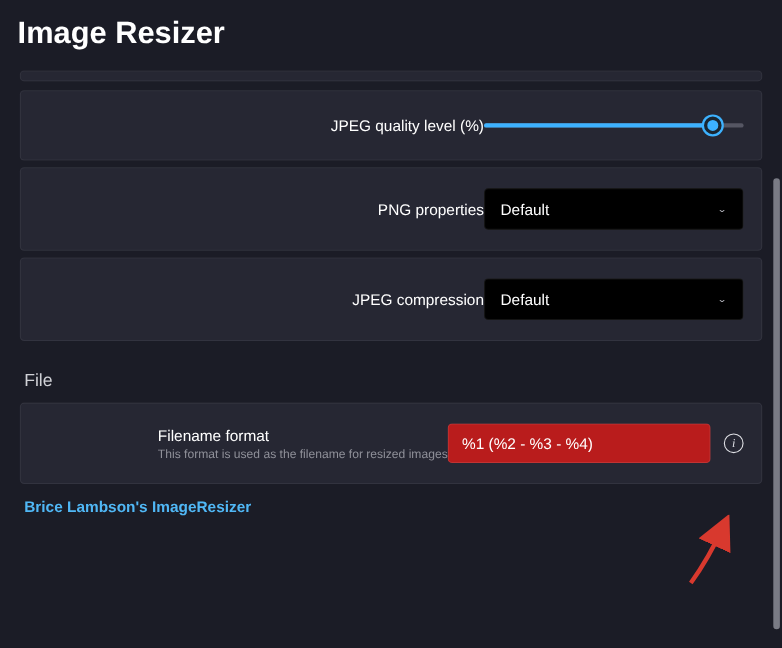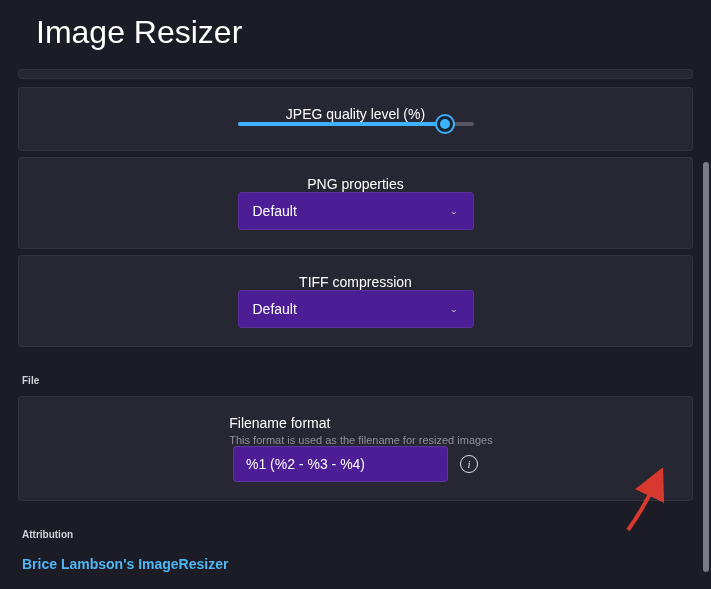--- a/index.html
+++ b/index.html
@@ -7,95 +7,94 @@
     background: #1b1c26;
     color: #ffffff;
     font-family: "Segoe UI", -apple-system, sans-serif;
     font-size: 14px;
     width: 711px;
     height: 589px;
     overflow: hidden;
     position: relative;
   }
   .page-title {
-    font-size: 32px;
-    font-weight: 400;
-    padding: 14px 20px 18px 36px;
+    font-size: 28px;
+    font-weight: 700;
+    padding: 14px 20px 18px 16px;
   }
   .content {
     padding: 0 18px 18px 18px;
   }
   .thin-card {
     background: #262733;
     border: 1px solid rgba(255,255,255,0.05);
     border-radius: 4px;
     height: 10px;
     margin-bottom: 8px;
   }
   .card {
     background: #262733;
     border: 1px solid rgba(255,255,255,0.06);
     border-radius: 4px;
     margin-bottom: 6px;
     padding: 18px 16px;
     display: flex;
     align-items: center;
-    justify-content: flex-start;
+    justify-content: flex-end;
     min-height: 64px;
-    flex-direction: column;
   }
   .card-label {
     color: #ffffff;
     font-size: 14px;
   }
   .card-helper {
     font-size: 11px;
     color: #8f9099;
     margin-top: 3px;
   }
   .card-left { display:flex; flex-direction:column;margin-left:11px; }
   .section-header {
-    font-size: 10px;
-    font-weight: 700;
+    font-size: 16px;
+    font-weight: 400;
     color: #d0d1d6;
     margin: 28px 4px 10px 4px;
   }
   .link {
     color: #50b7f5;
     font-size: 14px;
     font-weight: 600;
     margin: 6px 4px;
     display: inline-block;
     cursor: pointer;
   }
   .dropdown {
-    background: #4c1d95;
+    background: #000000;
     border: 1px solid rgba(255,255,255,0.08);
     border-radius: 4px;
     color: #ffffff;
     padding: 10px 14px;
     width: 236px;
     display: flex;
     align-items: center;
     justify-content: space-between;
     cursor: pointer;
     font-size: 14px;
   }
   .chev {
     font-size: 11px;
     color: #bdbec6;
     transform: scaleY(0.7);
   }
   .text-input {
-    background: #4c1d95;
+    background: #b91c1c;
     border: 1px solid rgba(255,255,255,0.10);
     border-radius: 4px;
     color: #ffffff;
     padding: 9px 12px;
-    width: 215px;
+    width: 239px;
     font-size: 14px;
     font-family: inherit;
   }
   .slider-wrap {
     display:flex; align-items:center; width:236px;
   }
   .slider-track {
     position: relative; height: 4px; width: 100%;
     background: #555663;
     border-radius: 2px;
@@ -168,21 +167,21 @@
   <div class="card">
     <div class="card-label">PNG properties</div>
     <div class="dropdown">
       <span>Default</span>
       <span class="chev">⌄</span>
     </div>
   </div>
 
   
   <div class="card">
-    <div class="card-label">TIFF compression</div>
+    <div class="card-label">JPEG compression</div>
     <div class="dropdown">
       <span>Default</span>
       <span class="chev">⌄</span>
     </div>
   </div>
 
   
   <div class="section-header">File</div>
 
   <div class="card">
@@ -191,21 +190,20 @@
       <div class="card-helper">This format is used as the filename for resized images</div>
     </div>
     <div class="right-group">
       <input class="text-input" value="%1 (%2 - %3 - %4)" style="">
       <span class="info-icon">i</span>
     </div>
   </div>
 
 
   
-  <div class="section-header">Attribution</div>
   <a class="link">Brice Lambson's ImageResizer</a>
 
 </div>
 
 <div class="scrollbar">
   <div class="scrollbar-thumb"></div>
 </div>
 
 <svg class="arrow-annot" style="left:616px; top:468px; width:60px; height:70px;" viewBox="0 0 60 70">
   <defs>

